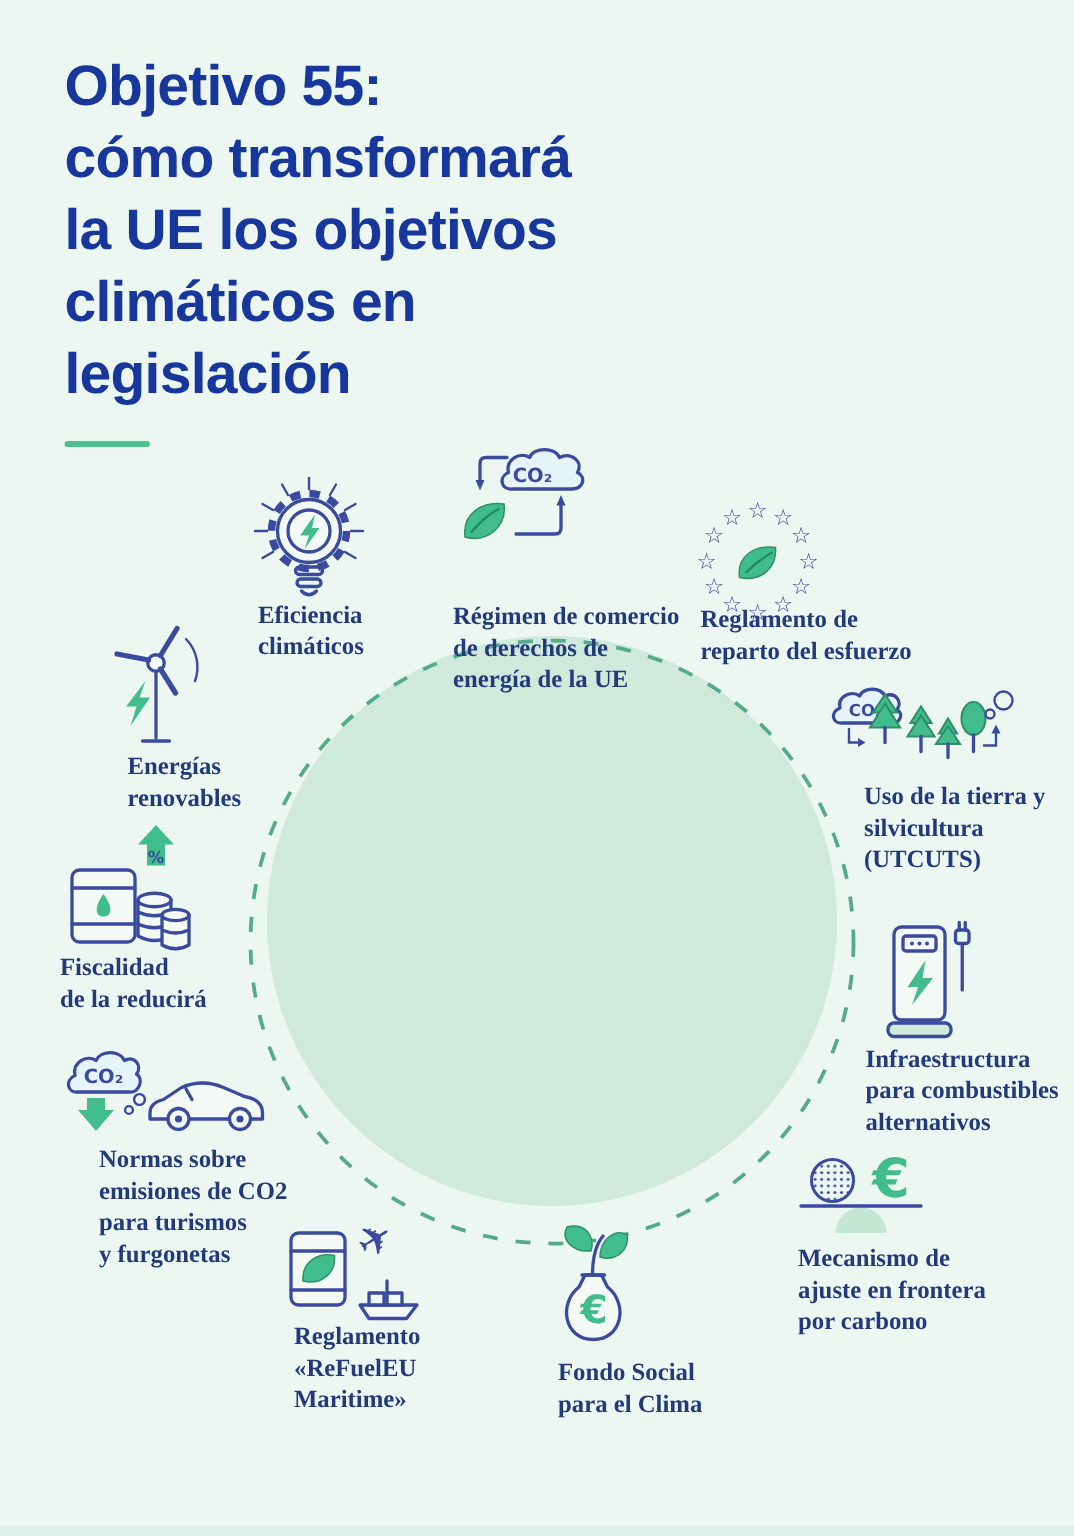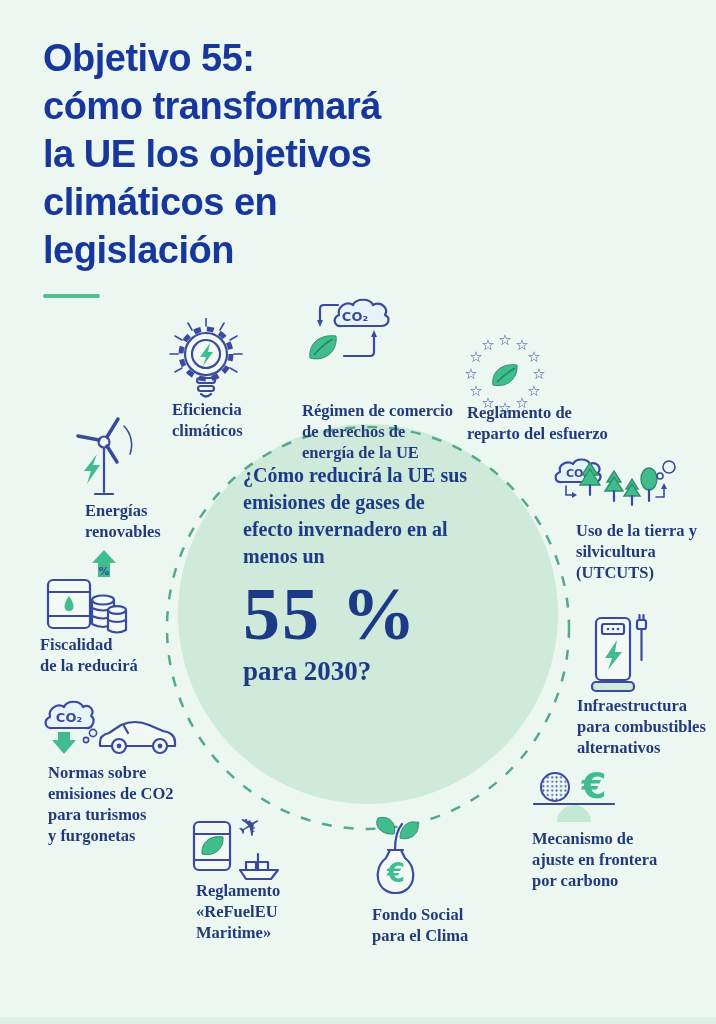--- a/index.html
+++ b/index.html
@@ -53,28 +53,20 @@
     <span>la UE los objetivos</span>
     <span>climáticos en</span>
     <span>legislación</span>
   </div>
   <div id="title-dash" class="abs"></div>
 
   <div id="circle-fill" class="abs"></div>
   <svg id="circle-ring" class="abs" width="416" height="416">
     <circle cx="208" cy="208" r="201" fill="none" stroke="#55a98c" stroke-width="2.5" stroke-dasharray="10 12"></circle>
   </svg>
-  <div id="circle-text" class="abs">
-    <span class="qline">¿Cómo reducirá la UE sus</span>
-    <span class="qline">emisiones de gases de</span>
-    <span class="qline">efecto invernadero en al</span>
-    <span class="qline">menos un</span>
-    <div id="big-value">55 %</div>
-    <div id="suffix-line">para 2030?</div>
-  </div>
 
   <svg class="abs" style="left:162px;top:318px;" width="88" height="86" viewBox="0 0 88 86">
     <g class="stthin">
       <line x1="16" y1="36" x2="8" y2="36"></line>
         <line x1="20" y1="22" x2="13" y2="18"></line>
       <line x1="30" y1="12" x2="26" y2="5"></line>
         <line x1="44" y1="8" x2="44" y2="0"></line>
       <line x1="58" y1="12" x2="62" y2="5"></line>
         <line x1="68" y1="22" x2="75" y2="18"></line>
       <line x1="72" y1="36" x2="80" y2="36"></line>
@@ -175,21 +167,21 @@
     <polygon class="gfp" points="16,34 28,34 28,42 34,42 22,56 10,42 16,42"></polygon>
     <circle class="stthin" cx="44" cy="42" r="2.6"></circle>
     <circle class="stthin" cx="51" cy="35" r="3.6"></circle>
     <path class="st wf" d="M58 48 L58 44 Q58 37 67 35 L79 27 Q93 21 107 27 L121 33 Q133 35 133 44 L133 48 Z"></path>
     <line class="st" x1="82" y1="28" x2="86" y2="35"></line>
     <circle class="st wf" cx="77" cy="48" r="7"></circle>
       <circle class="nf" cx="77" cy="48" r="2.4"></circle>
     <circle class="st wf" cx="118" cy="48" r="7"></circle>
       <circle class="nf" cx="118" cy="48" r="2.4"></circle>
   </svg>
-  <div class="abs ilabel" style="left:48px;top:762px;">
+  <div class="abs ilabel" style="left:66px;top:762px;">
     <span>Normas sobre</span>
     <span>emisiones de CO2</span>
     <span>para turismos</span>
     <span>y furgonetas</span>
   </div>
 
   <svg class="abs" style="left:190px;top:806px;" width="92" height="76" viewBox="0 0 92 76">
     <rect class="st wf" x="4" y="16" width="36" height="48" rx="5"></rect>
     <line class="st" x1="4" y1="28" x2="40" y2="28"></line>
     <line class="st" x1="4" y1="54" x2="40" y2="54"></line>

